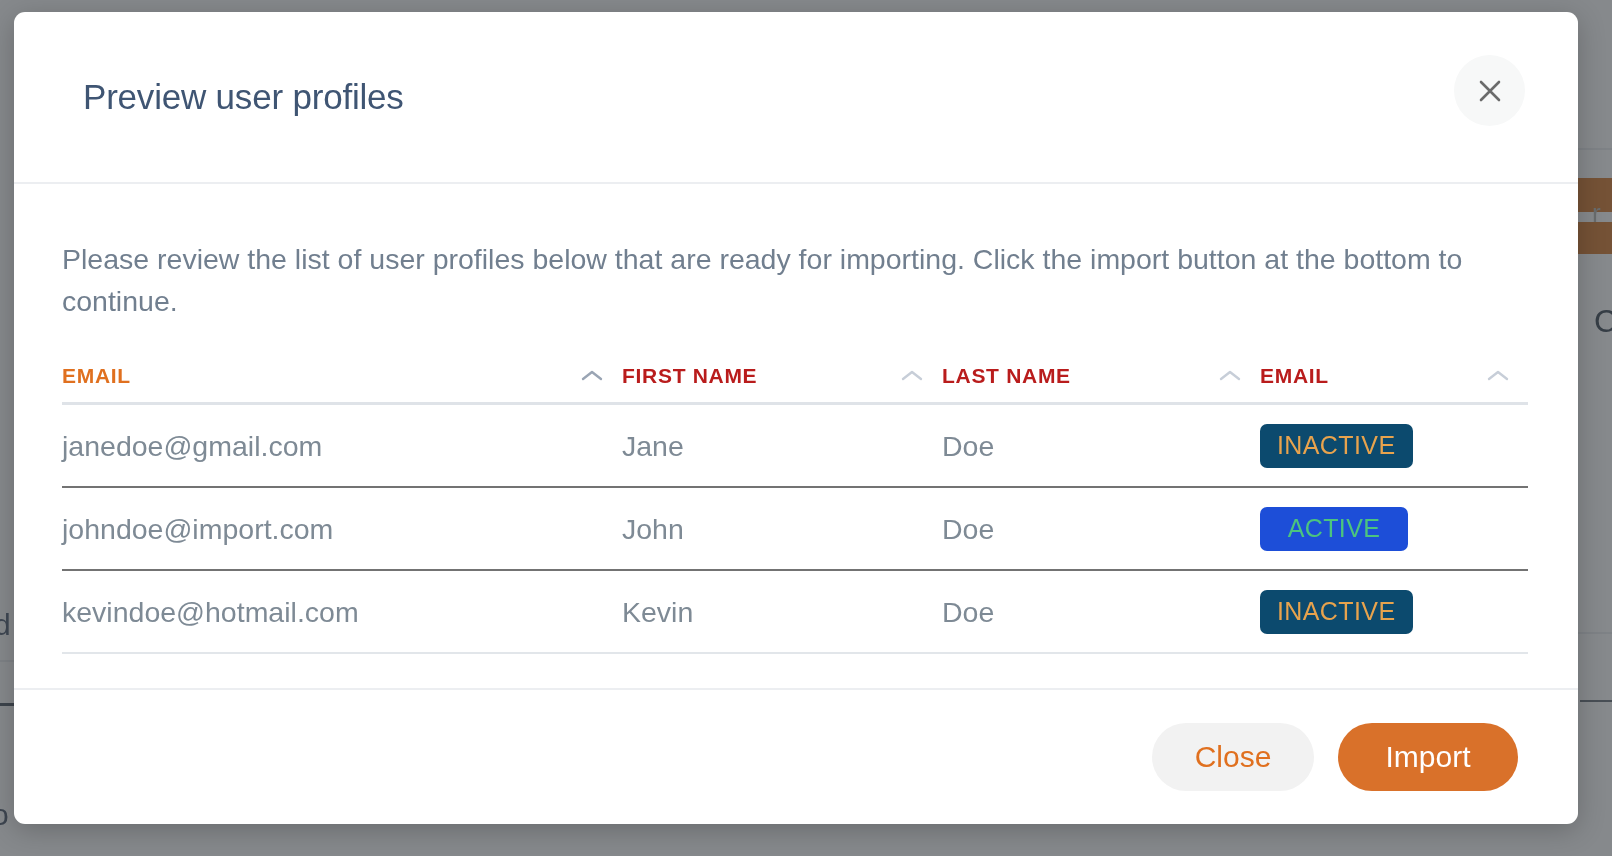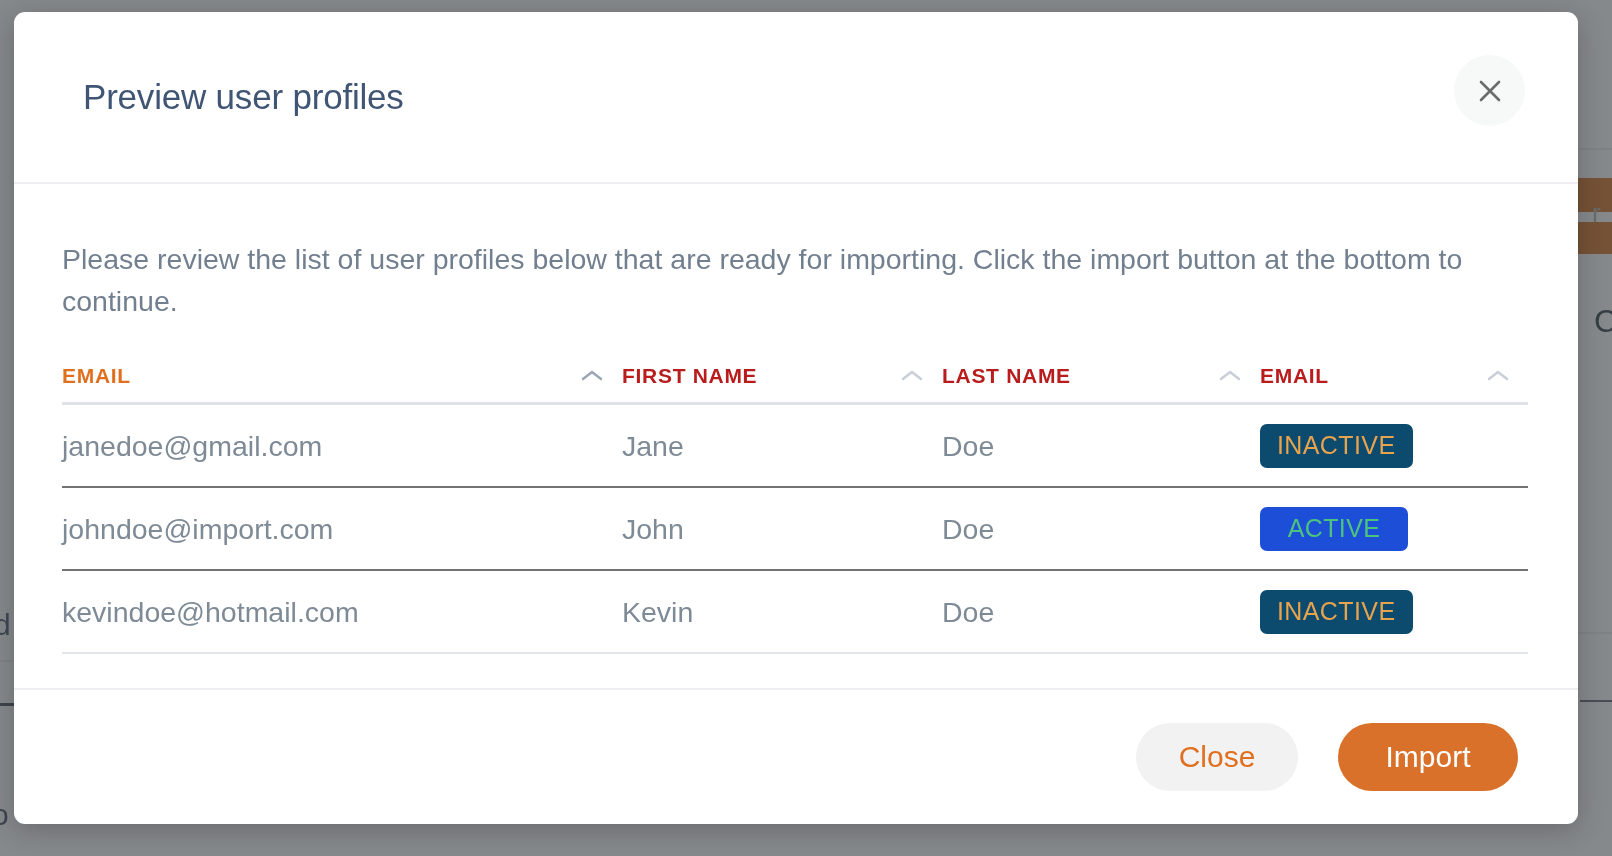--- a/index.html
+++ b/index.html
@@ -218,21 +218,21 @@
 
   
   #modal-footer {
     flex: none;
     height: 136px;
     border-top: 2px solid #eceef1;
     display: flex;
     align-items: center;
     justify-content: flex-end;
     padding-right: 60px;
-    gap: 40px;
+    gap: 24px;
   }
   .modal-button {
     border: none;
     border-radius: 40px;
     font-family: "Liberation Sans", sans-serif;
     font-size: 30px;
     cursor: pointer;
     padding: 0 36px;
     height: 68px;
     line-height: 68px;

